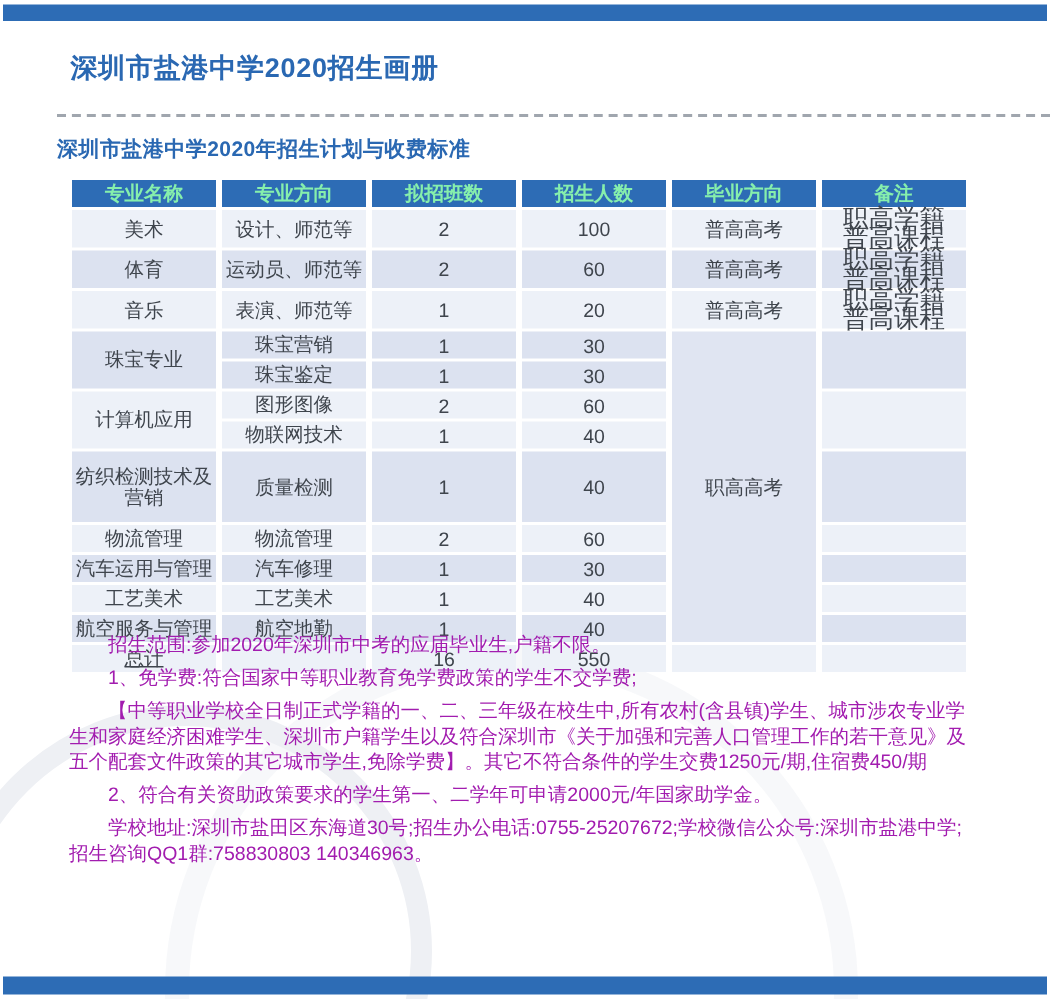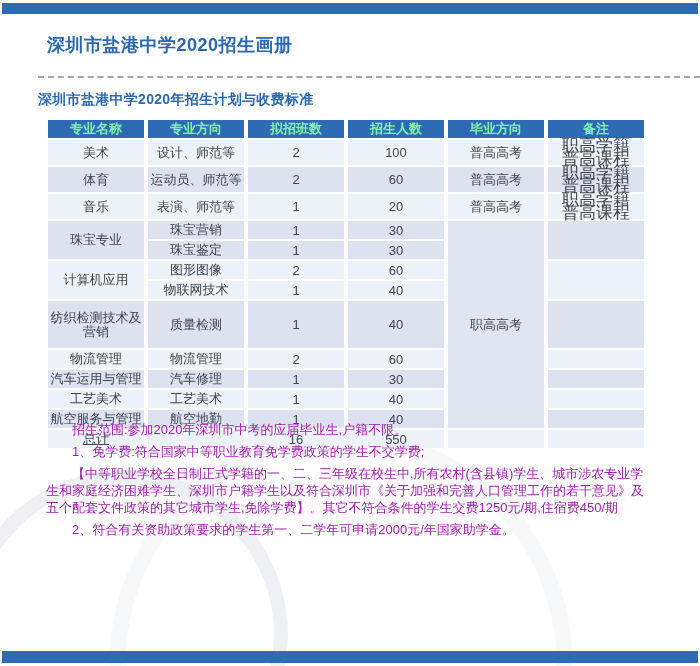--- a/index.html
+++ b/index.html
@@ -205,16 +205,17 @@
       <td class="c-light"></td>
     </tr>
   </tbody>
     </table>
 
   <div class="paragraphs">
     <p>招生范围:参加2020年深圳市中考的应届毕业生,户籍不限。</p>
     <p>1、免学费:符合国家中等职业教育免学费政策的学生不交学费;</p>
     <p>【中等职业学校全日制正式学籍的一、二、三年级在校生中,所有农村(含县镇)学生、城市涉农专业学生和家庭经济困难学生、深圳市户籍学生以及符合深圳市《关于加强和完善人口管理工作的若干意见》及五个配套文件政策的其它城市学生,免除学费】。其它不符合条件的学生交费1250元/期,住宿费450/期</p>
     <p>2、符合有关资助政策要求的学生第一、二学年可申请2000元/年国家助学金。</p>
+    <p>学校地址:深圳市盐田区东海道30号;招生办公电话:0755-25207672;学校微信公众号:深圳市盐港中学;招生咨询QQ1群:758830803 140346963。</p>
   </div>
 </div>
 
 <div class="accent-bar bottom"></div>
 
 </body></html>

